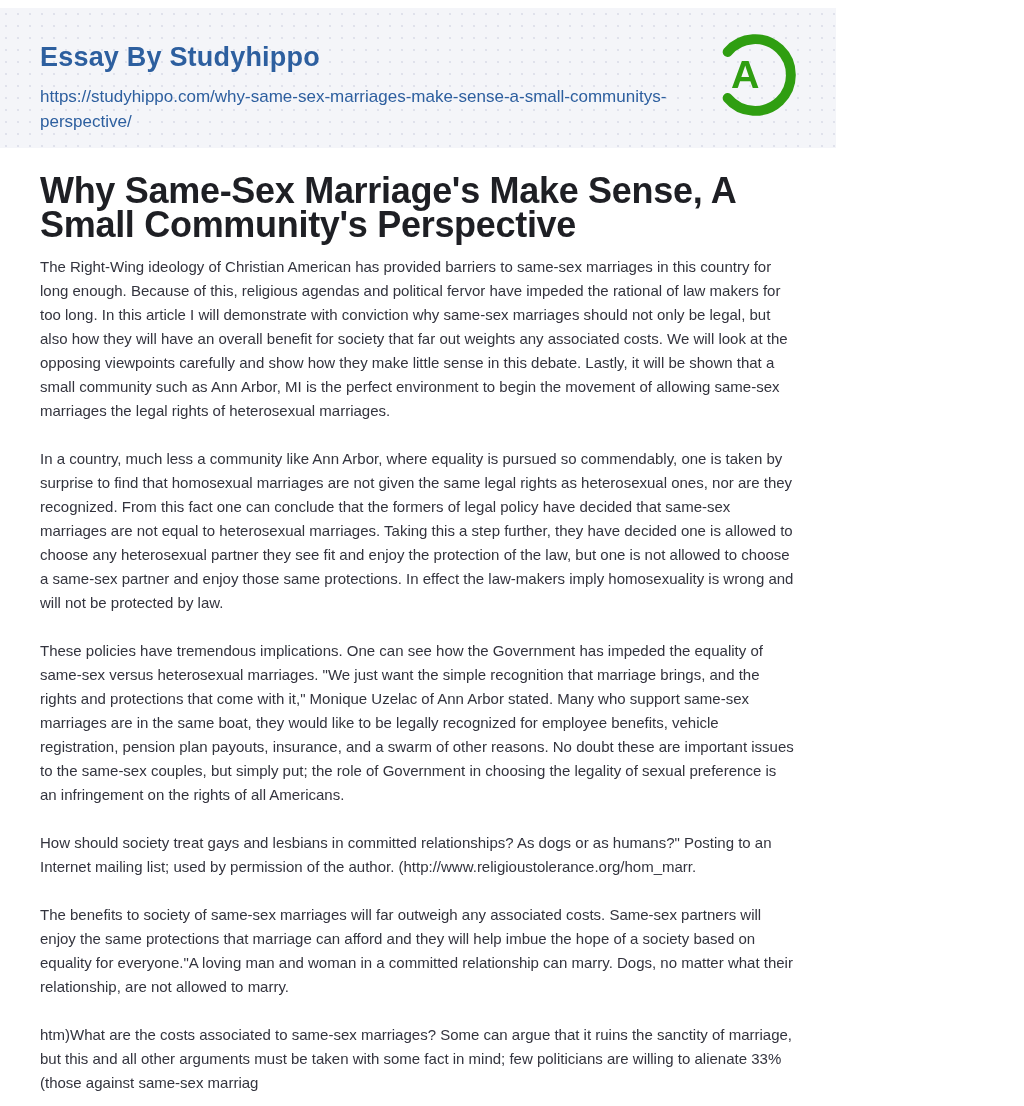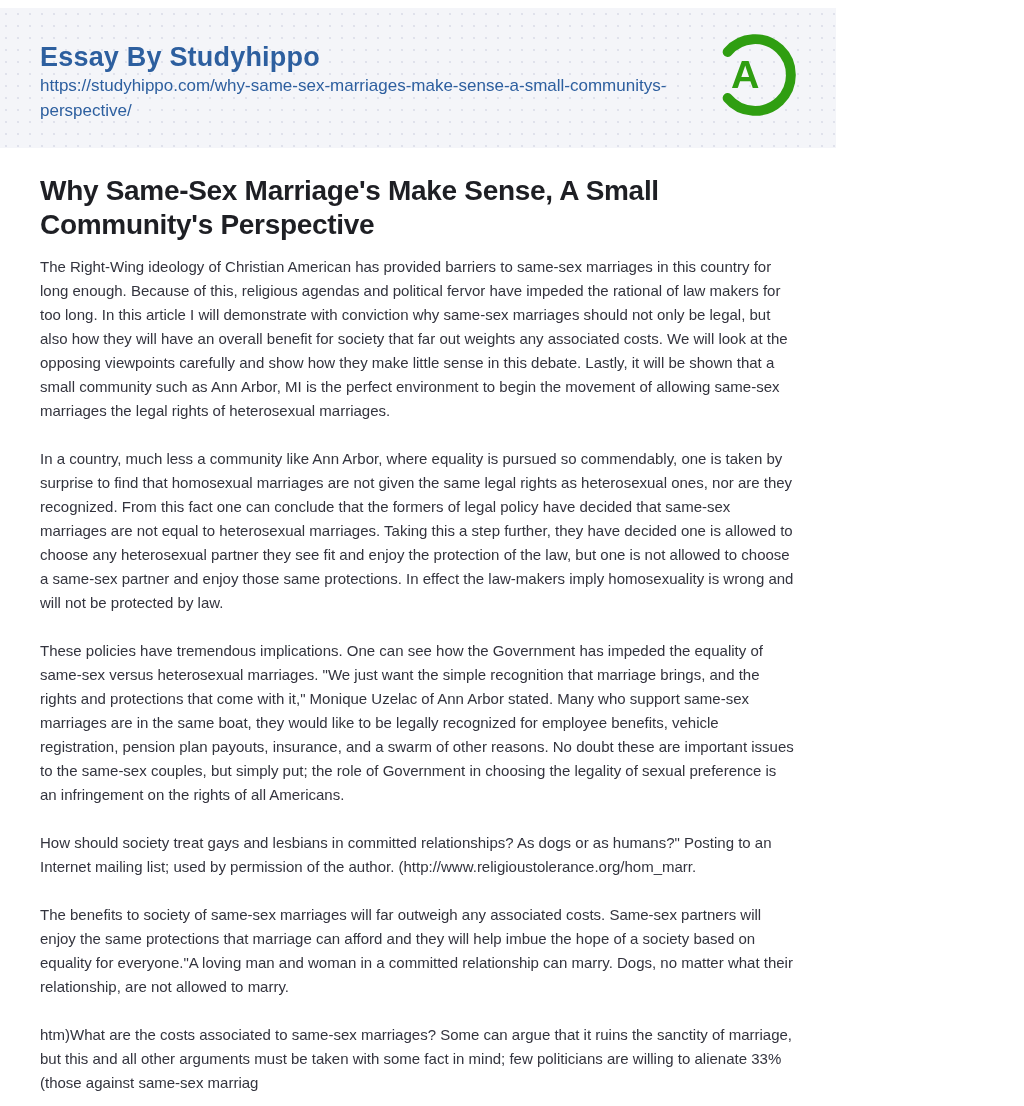--- a/index.html
+++ b/index.html
@@ -31,40 +31,41 @@
   }
   .header-left{padding-top:34px;}
   .site-title{
     font-size:27px;
     font-weight:700;
     letter-spacing:0.2px;
     color:var(--accent-blue);
   }
   .page-url{
     display:block;
+    margin-top:11px;
     max-width:700px;
     font-size:17px;
     line-height:25px;
     font-weight:500;
     color:var(--accent-blue);
     text-decoration:none;
     word-break:normal;
     overflow-wrap:break-word;
   }
   .logo{
     margin-top:24px;
     width:86px;
     height:86px;
     flex:0 0 auto;
   }
   .logo svg{display:block;width:100%;height:100%;}
   .article{padding:0 40px;}
   .article h1{
     margin:26px 0 13px 0;
-    font-size:28px;
+    font-size:36px;
     line-height:34px;
     font-weight:800;
     letter-spacing:-0.3px;
     color:var(--title-color);
   }
   .article p{
     margin:8px 0 24px 0;
     font-size:15px;
     line-height:24px;
     color:var(--text-color);

